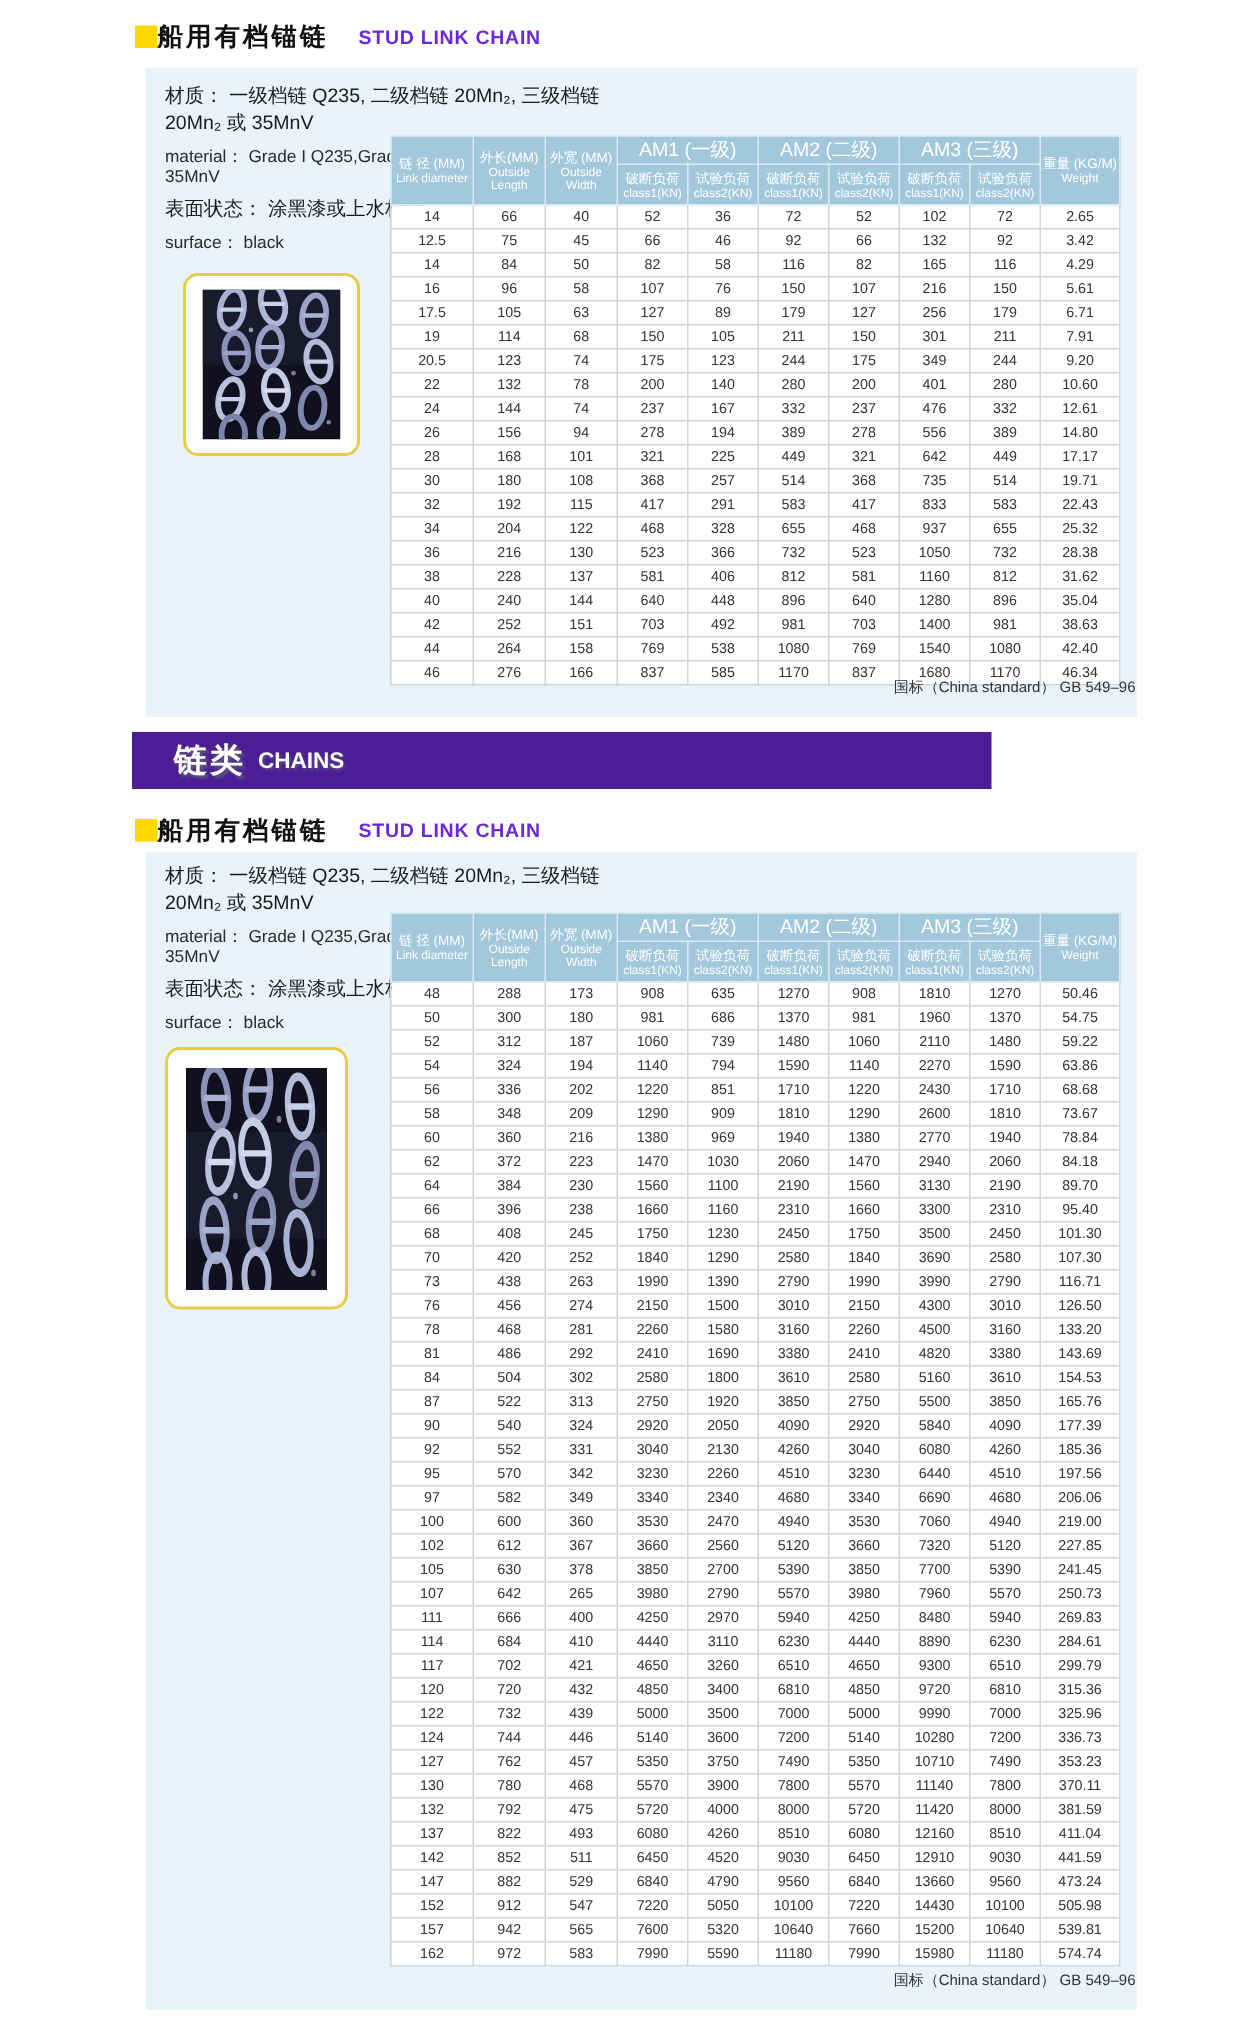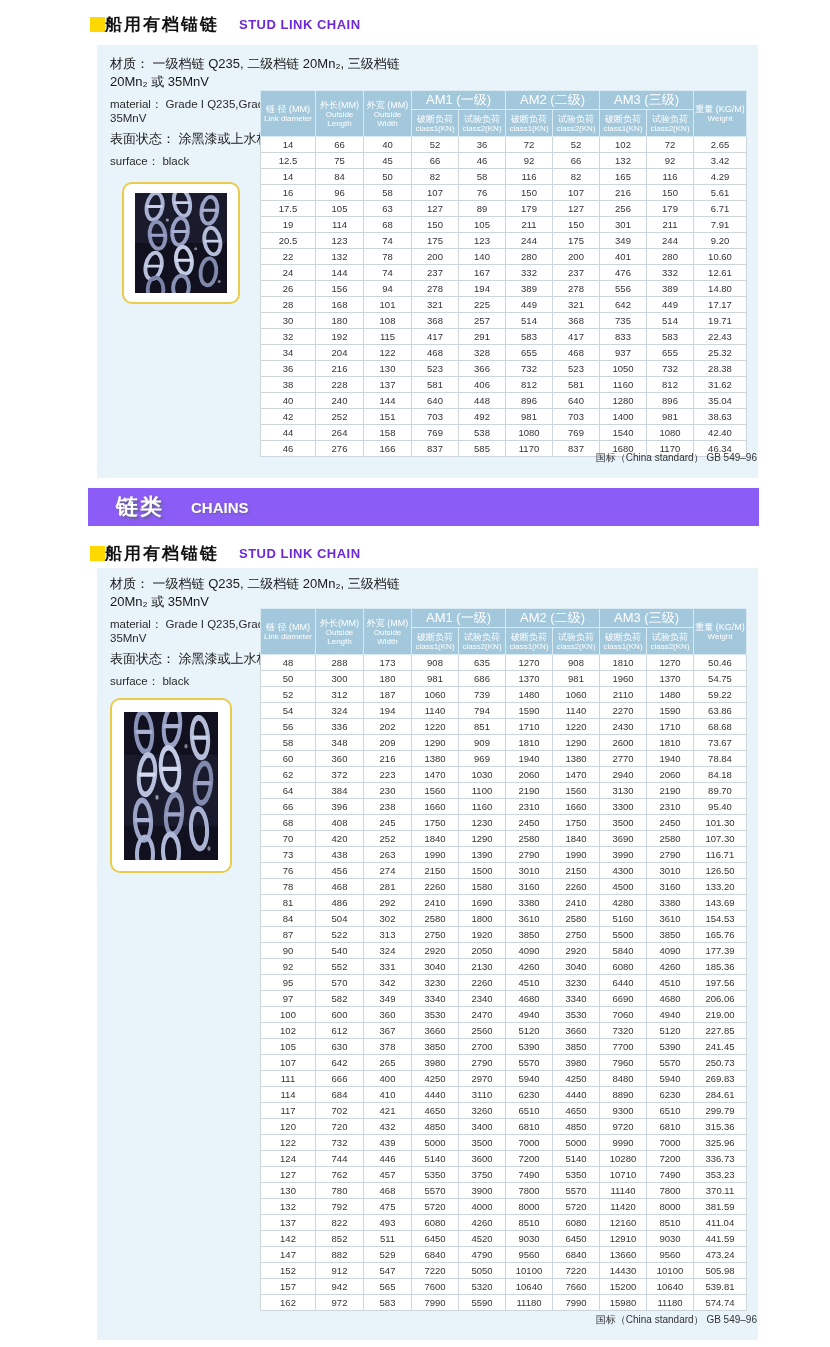--- a/index.html
+++ b/index.html
@@ -34,22 +34,22 @@
   .spec thead .sub { height:26px; }
   .spec .h-zh { font-size:9px; line-height:10px; }
   .spec .h-en { font-size:8px; line-height:9px; }
   .spec tbody td { background:#ffffff; border:1px solid #ccd6dc; height:15px;
     font-size:9.5px; color:#333333; text-align:center; vertical-align:middle; }
 
   .std-note { position:absolute; left:174px; width:486px; text-align:right;
     font-size:10px; color:#333333; }
 
   
-  .banner { position:absolute; left:88px; top:488px; width:671px; height:38px;
-    background:#8b5cf6; display:flex; align-items:center;gap:19px; }
+  .banner { position:absolute; left:88px; top:488px; width:573px; height:38px;
+    background:#4c1d95; display:flex; align-items:center; }
   .banner .b-zh { font-size:22px; font-weight:bold; color:#ffffff; margin-left:28px;
     letter-spacing:2px; text-shadow:2px 2px 2px rgba(90,100,120,0.85); }
   .banner .b-en { font-size:15px; font-weight:bold; color:#ffffff; margin-left:8px;
     text-shadow:1px 1px 2px rgba(90,100,120,0.7); }
 </style>
 </head>
 <body>
 
 <div class="page">
 
@@ -701,21 +701,21 @@
             <td>133.20</td>
           </tr>
           <tr>
             <td>81</td>
             <td>486</td>
             <td>292</td>
             <td>2410</td>
             <td>1690</td>
             <td>3380</td>
             <td>2410</td>
-            <td>4280</td>
+            <td>4820</td>
             <td>3380</td>
             <td>143.69</td>
           </tr>
           <tr>
             <td>84</td>
             <td>504</td>
             <td>302</td>
             <td>2580</td>
             <td>1800</td>
             <td>3610</td>

